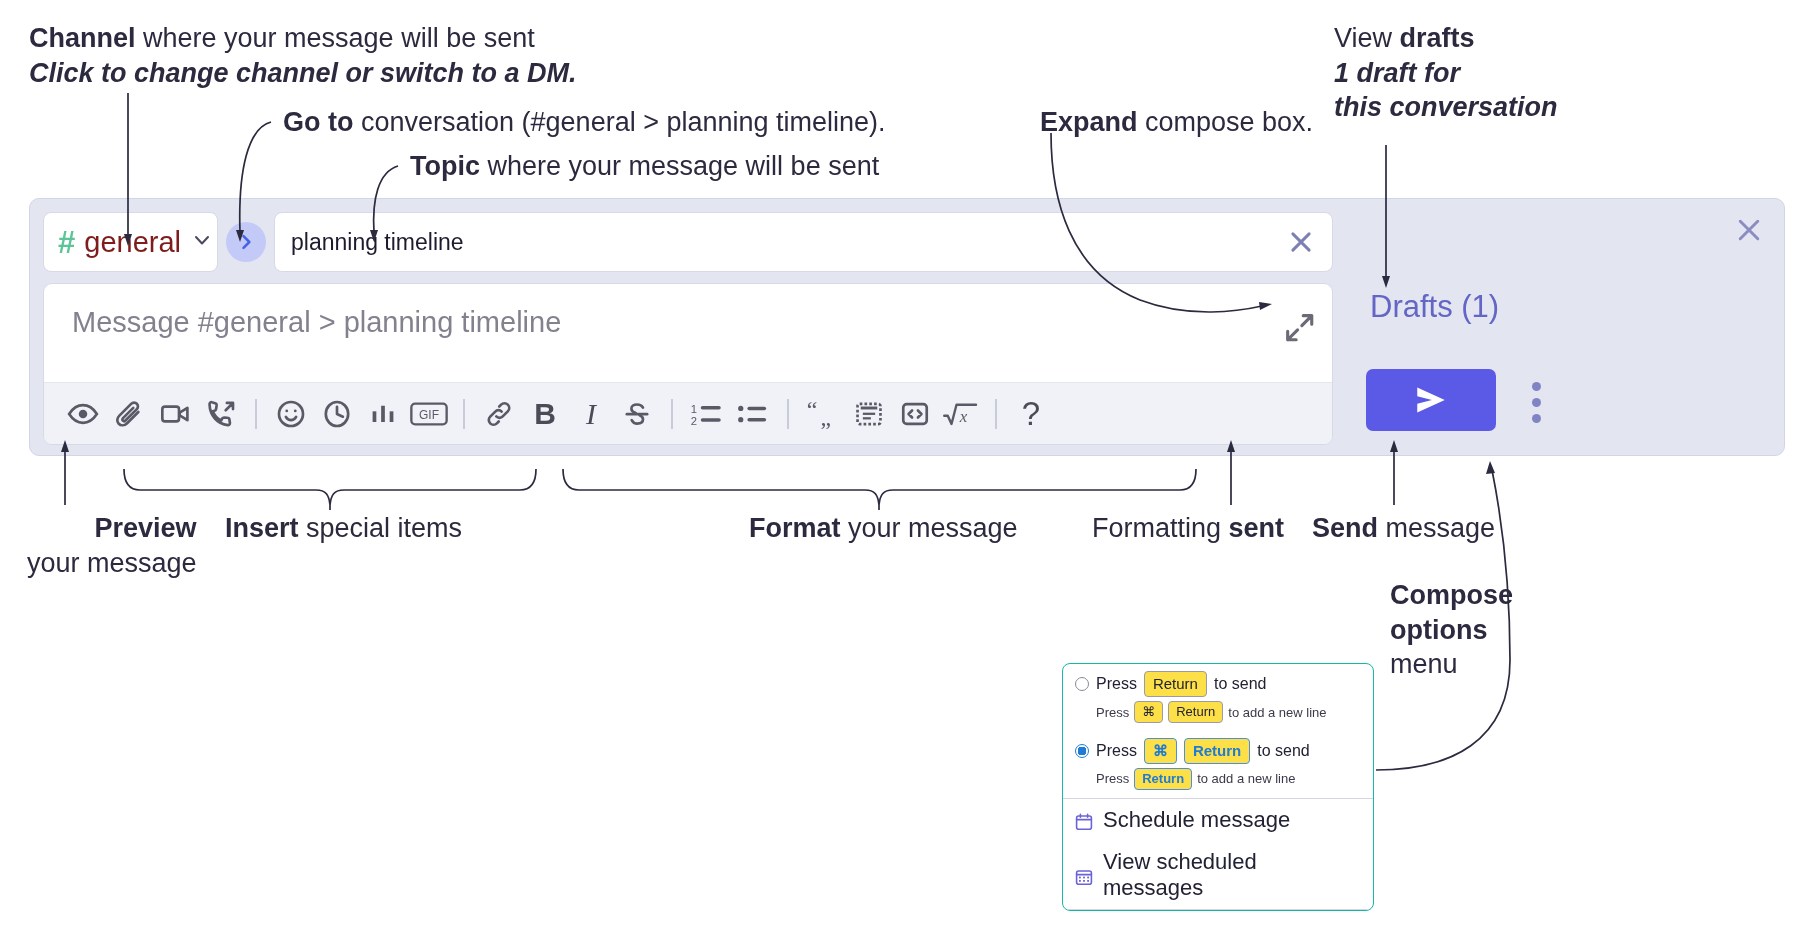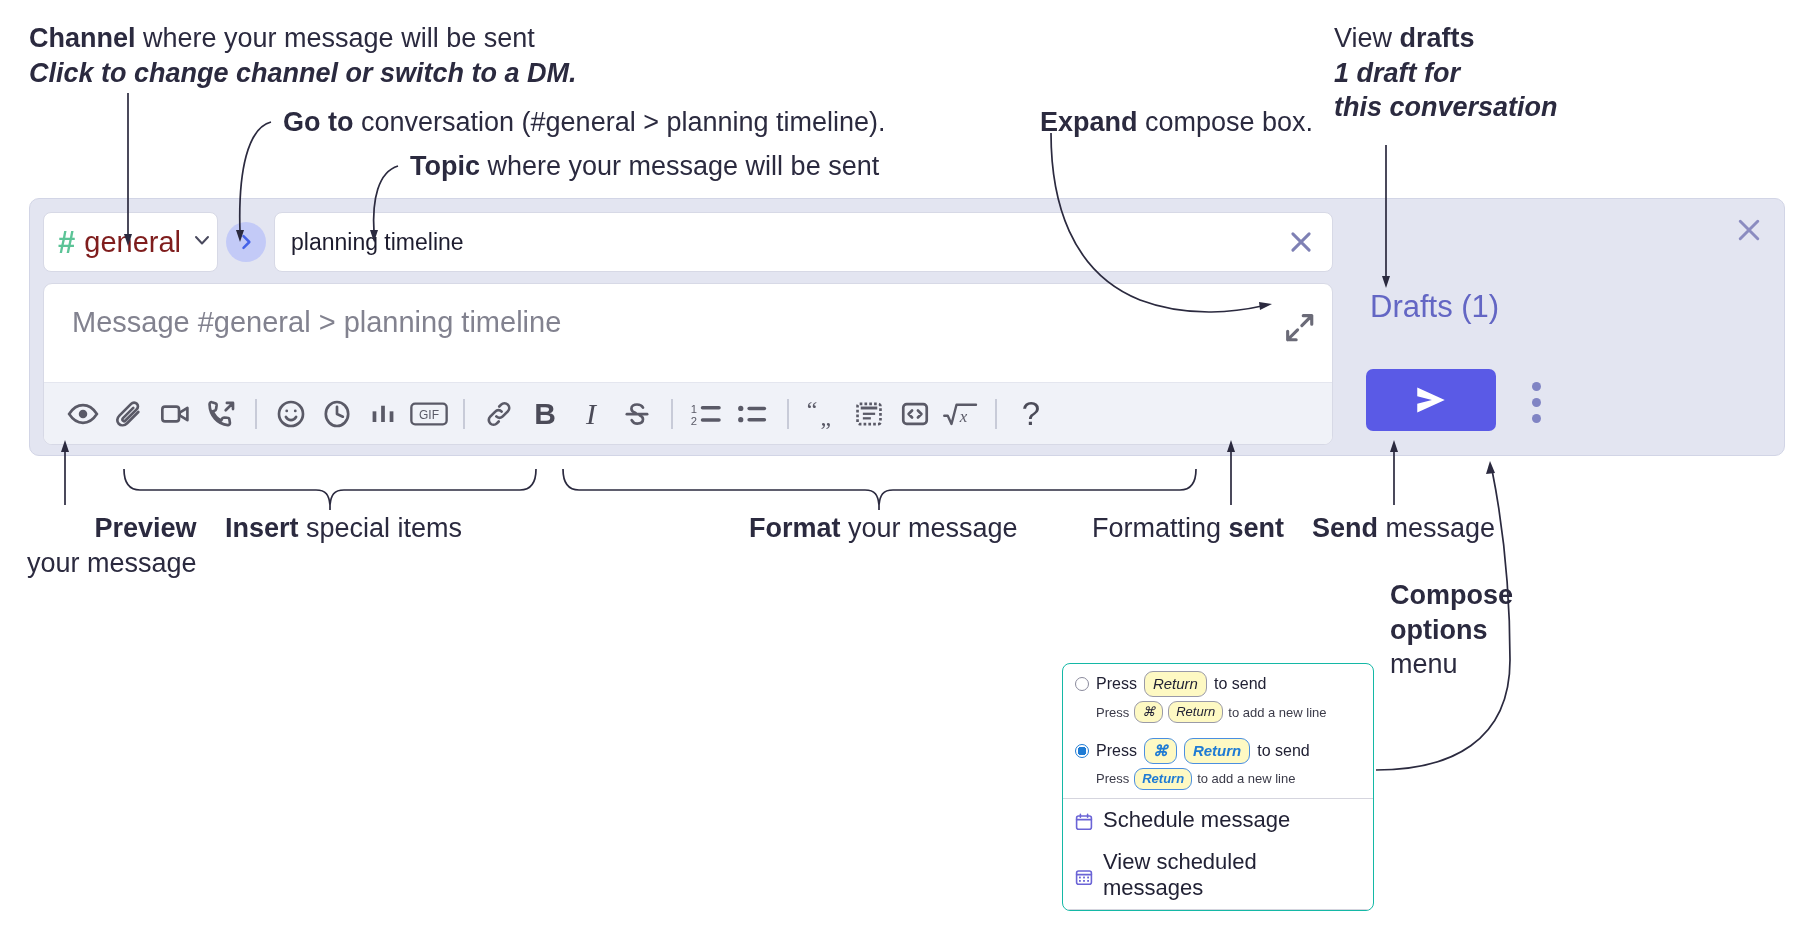--- a/index.html
+++ b/index.html
@@ -91,21 +91,21 @@
   #menu{
     position:absolute;left:1062px;top:663px;width:312px;
     background:#fff;border:1px solid #14b8a6;border-radius:8px;box-sizing:border-box;
     font-size:15px;color:#222235;overflow:hidden;
   }
   .opt{display:flex;align-items:center;gap:7px;padding:7px 12px 1px 12px;}
   .opt .radio{width:14px;height:14px;border-radius:50%;border:1.6px solid #8a8a9c;box-sizing:border-box;flex:none;}
   .opt .radio.on{border:1.6px solid #1f7bd4;background:radial-gradient(circle,#1f7bd4 0 4.4px,#fff 4.4px 100%);}
   .opt .t{font-size:16px;}
   .sub{font-size:13px;color:#3a3a48;padding:3px 12px 8px 33px;display:flex;align-items:center;gap:5px;}
-  .key{border:1px solid #9a9aa8;border-radius:9px;padding:1px 7px;font-size:13px;background:#fef9c3;line-height:1.35;color:#222235;font-style:italic;}
+  .key{border:1px solid #9a9aa8;border-radius:4px;padding:1px 7px;font-size:13px;background:#fde047;line-height:1.35;color:#222235;}
   .key.b{border-color:#4a8fe0;color:#1f7bd4;font-weight:bold;}
   .key.big{font-size:15px;padding:2px 8px;}
   .mdiv{height:1px;background:#d5d5de;}
   .mrow{display:flex;align-items:center;gap:10px;padding:8px 12px;font-size:22px;cursor:pointer;}
   .mrow .mi{width:18px;height:18px;flex:none;}
   .mrow .mi svg{stroke:#6b64d6;fill:none;stroke-width:1.6;}
 
   
   #vec{position:absolute;left:0;top:0;width:1814px;height:944px;pointer-events:none;}
   #vec path,#vec line{fill:none;stroke:#2b2a3f;stroke-width:1.7;}

